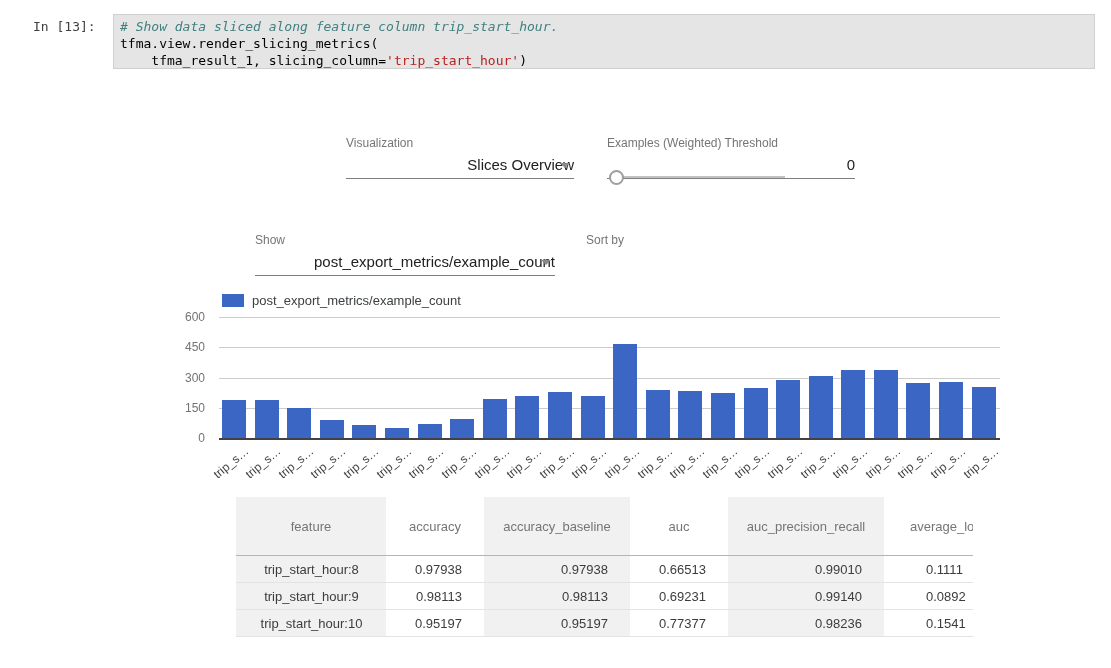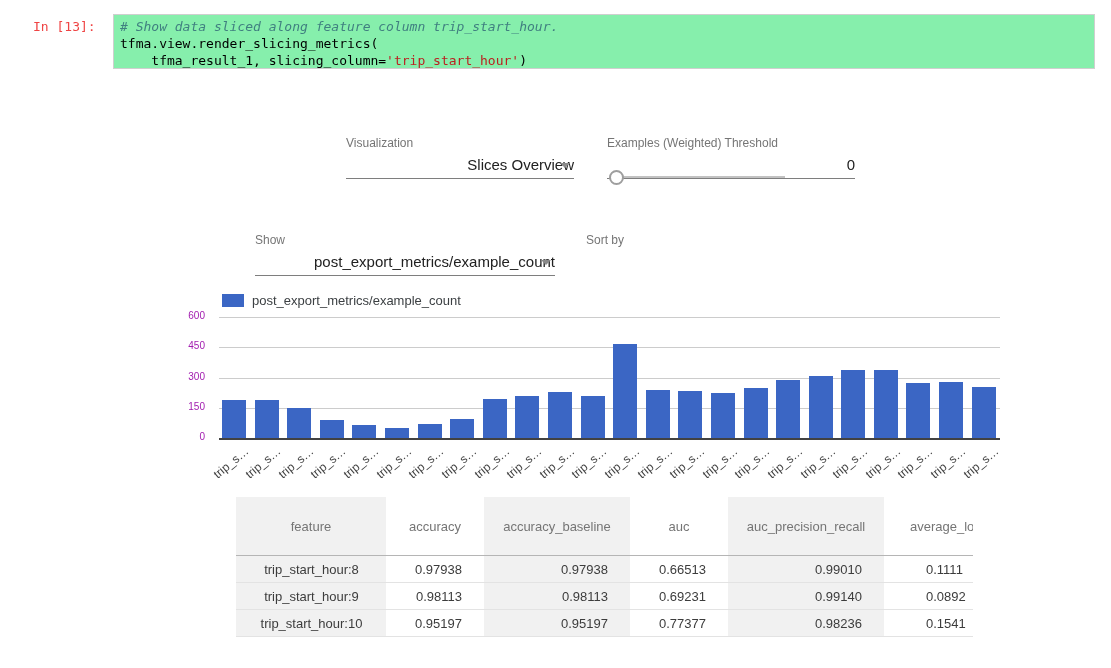--- a/index.html
+++ b/index.html
@@ -2,22 +2,22 @@
 <html><head>
 <meta charset="utf-8">
 <style>
   html,body{margin:0;padding:0;background:#fff;}
   body{width:1111px;height:668px;position:relative;overflow:hidden;
        font-family:"Liberation Sans",sans-serif;color:#212121;}
   .abs{position:absolute;}
 
   
   .prompt{left:33px;top:19px;font-family:"DejaVu Sans Mono",monospace;
-          font-size:13px;color:#ef4444;}
-  .code-cell{left:113px;top:14px;width:982px;height:55px;background:#86efac;
+          font-size:13px;color:#404040;}
+  .code-cell{left:113px;top:14px;width:982px;height:55px;background:#e5e5e5;
              border:1px solid #cfcfcf;padding:3px 0 0 6px;box-sizing:border-box;}
   .code-line{font-family:"DejaVu Sans Mono",monospace;font-size:13px;
              line-height:17px;white-space:pre;color:#000;}
   .tok-comment{color:#408080;font-style:italic;}
   .tok-string{color:#ba2121;}
 
   
   .ctl-label{font-size:12px;color:#757575;margin-top:24px;}
   .ctl-value{font-size:15px;color:#212121;margin-top:6px;padding-bottom:5px;
              border-bottom:1px solid #7e7e7e;position:relative;white-space:nowrap;text-align:right;}
@@ -26,21 +26,21 @@
             border-top:5px solid #8a8a8a;}
   .slider-track{left:616px;top:176px;width:169px;height:2px;background:#c2c2c2;}
   .slider-knob{left:609px;top:170px;width:11px;height:11px;border-radius:50%;
                background:#fff;border:2px solid #9e9e9e;}
 
   
   .legend-swatch{left:222px;top:294px;width:22px;height:13px;}
   .legend-label{left:252px;top:293px;font-size:13px;color:#3c4043;}
   .gridline{left:219px;width:781px;height:1px;background:#cccccc;}
   .gridline.base{background:#424242;height:2px;}
-  .ytick{width:55px;text-align:right;font-size:10px;color:#a21caf;}
+  .ytick{width:55px;text-align:right;font-size:12px;color:#737373;}
   #bars{left:222px;top:308px;width:774px;height:130px;display:flex;
         justify-content:space-between;align-items:flex-end;}
   .bar{width:24px;}
   .xlab{position:absolute;top:444px;font-size:12px;color:#444;white-space:nowrap;
         transform:rotate(-40deg);transform-origin:top right;}
 
   
   .tbl-wrap{left:236px;top:497px;width:737px;height:171px;overflow:hidden;}
   table{border-collapse:collapse;table-layout:fixed;width:778px;font-size:13px;}
   th{height:56px;font-weight:normal;color:#757575;text-align:center;

